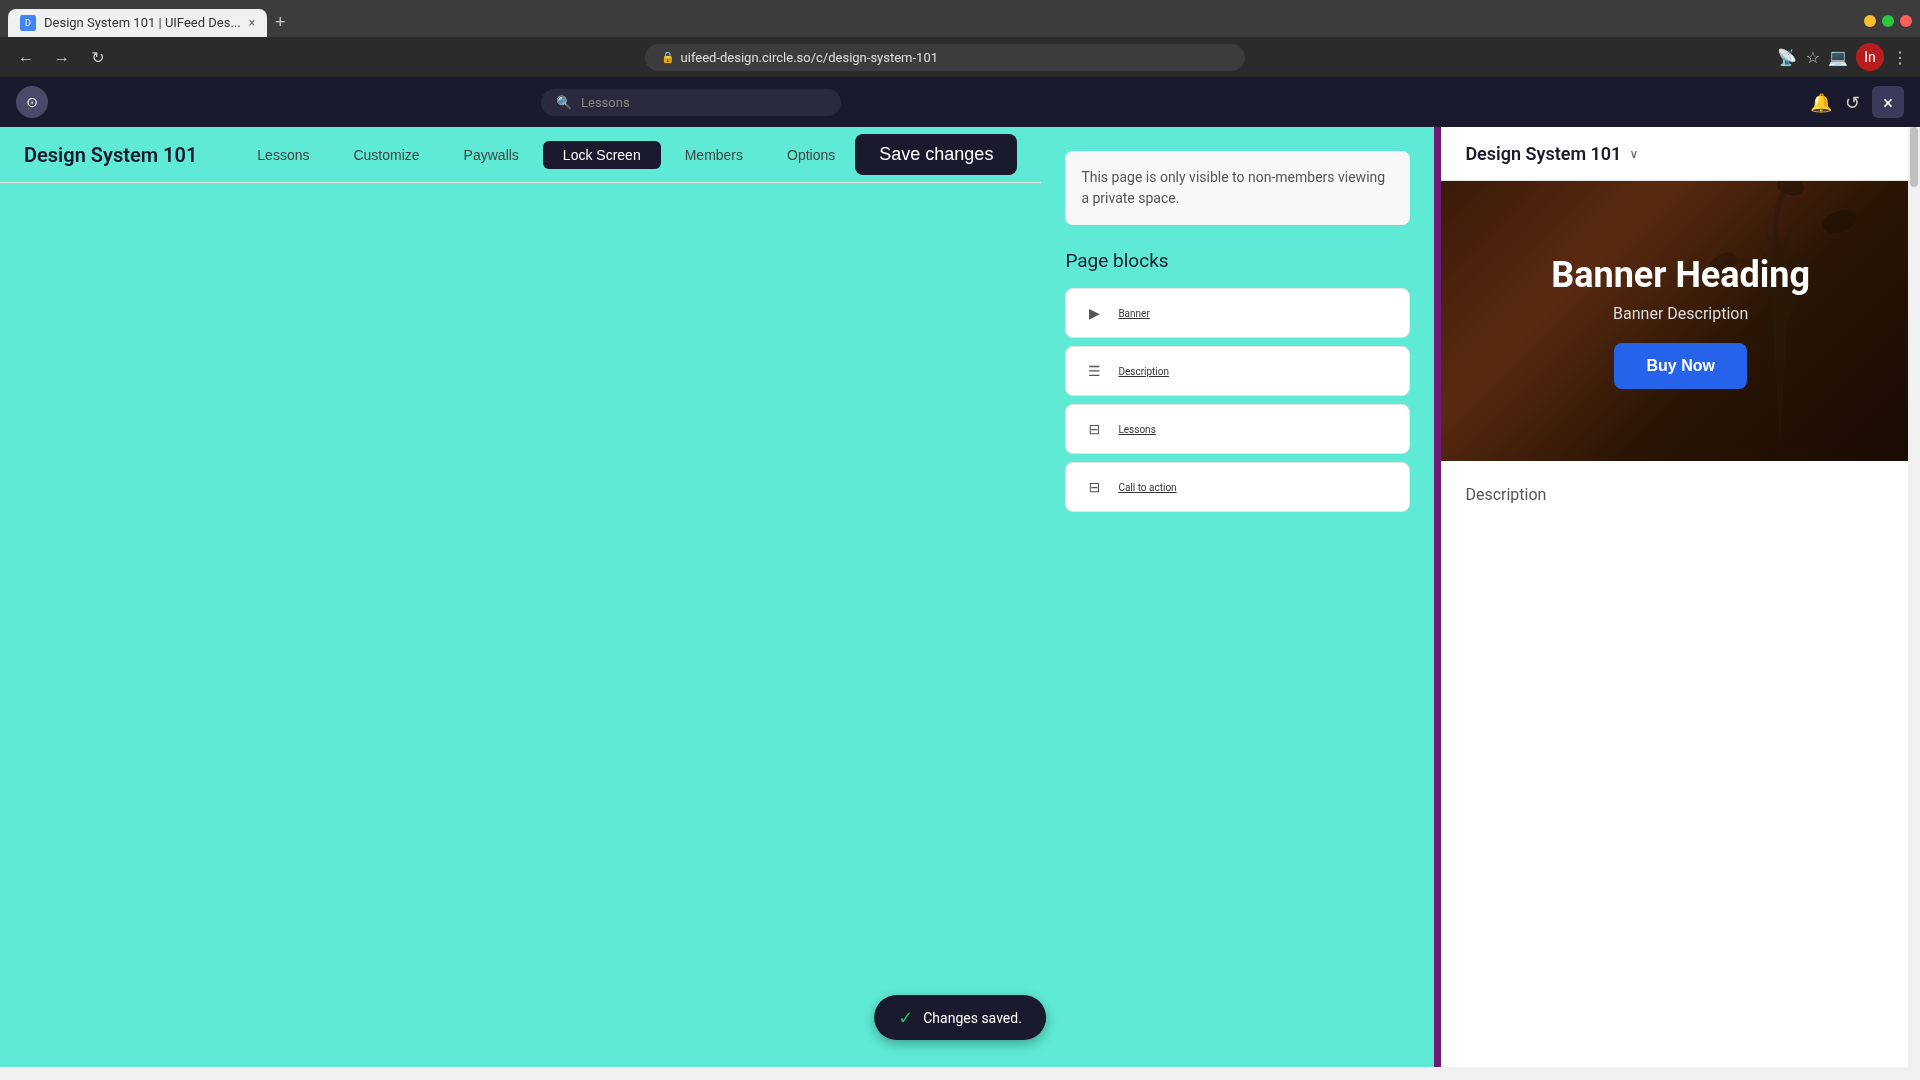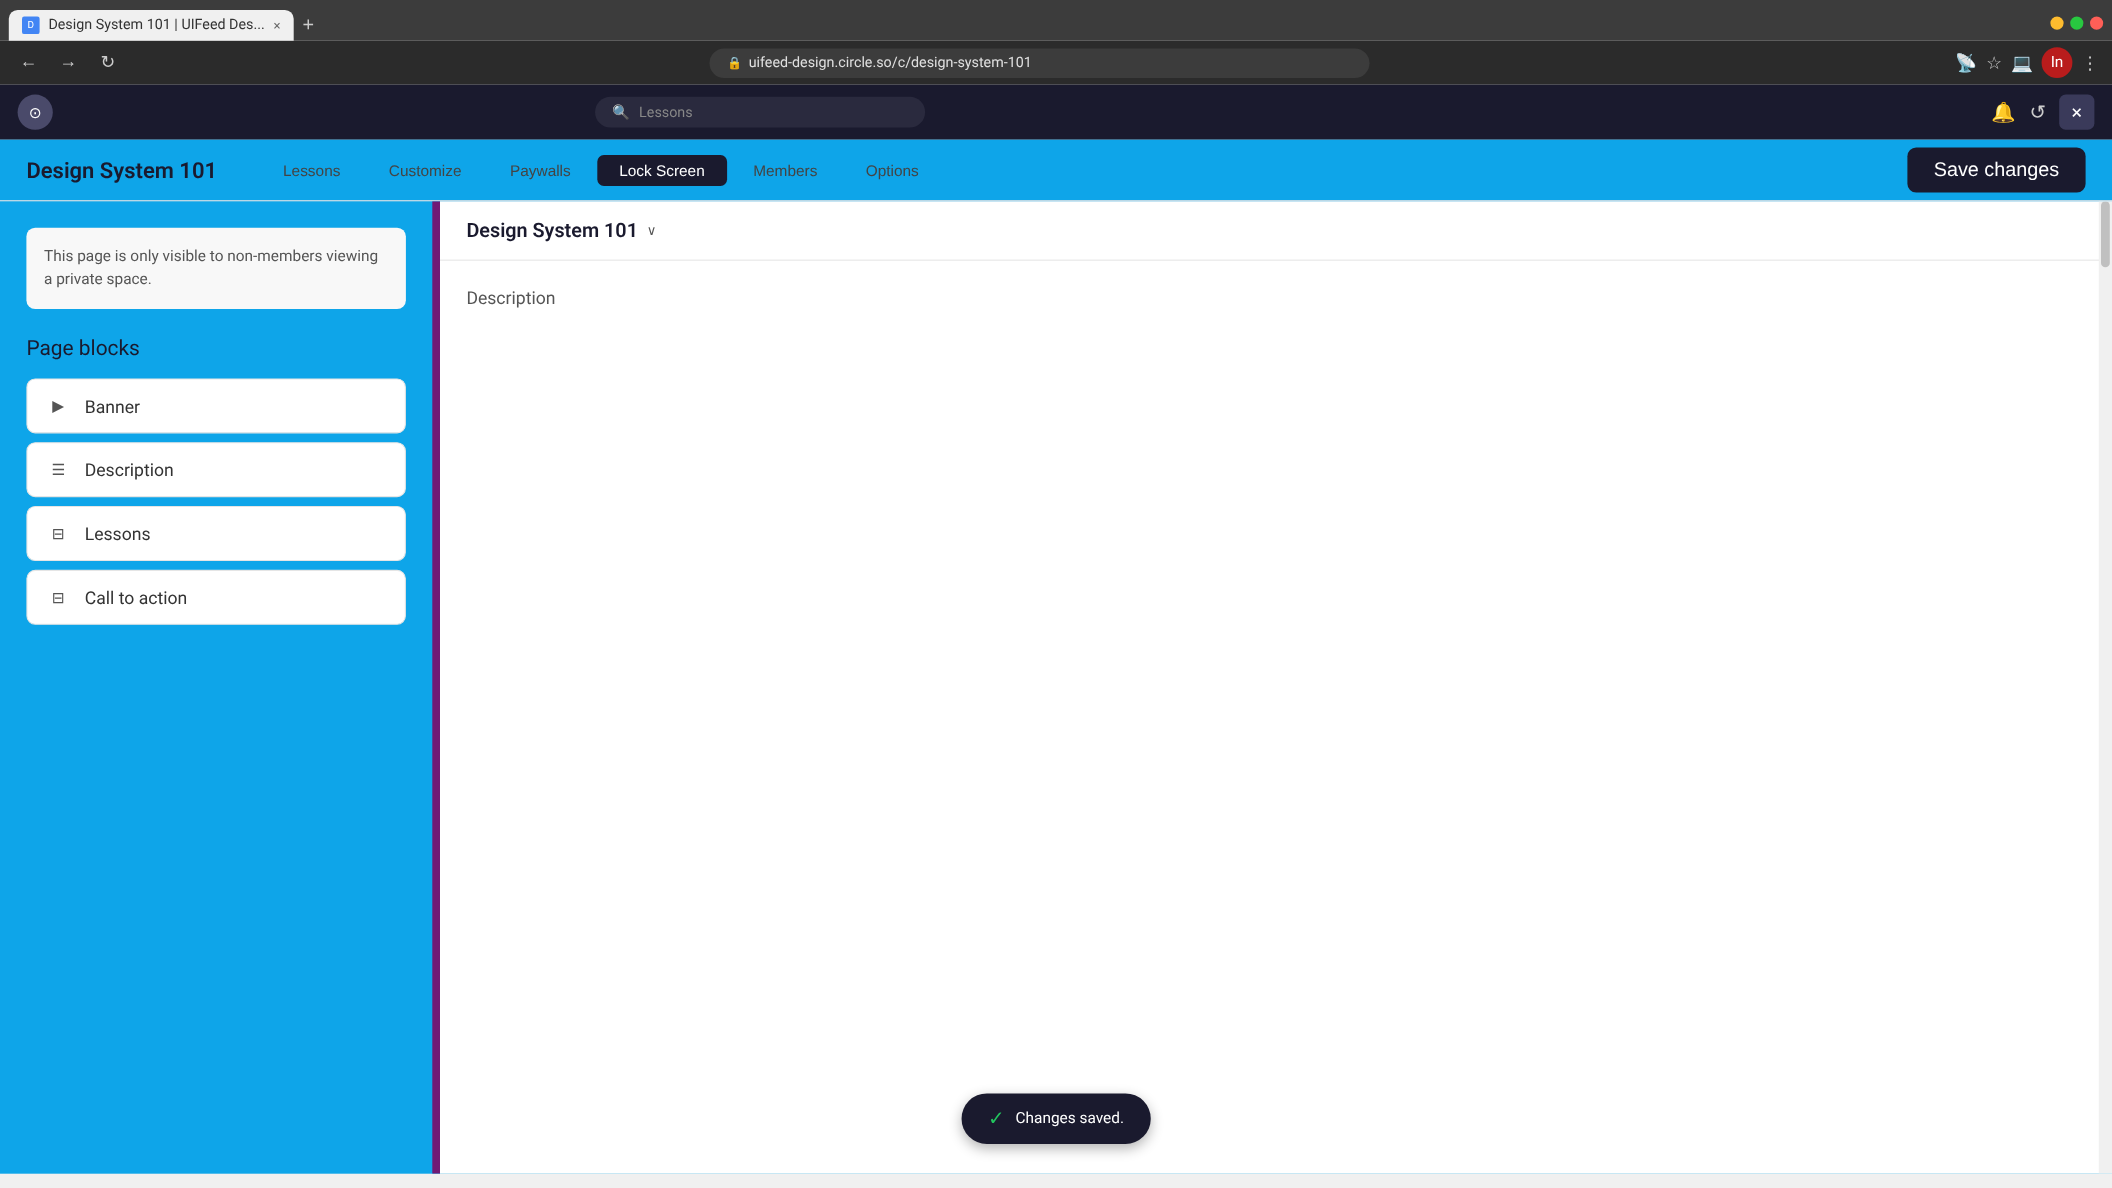--- a/index.html
+++ b/index.html
@@ -21,40 +21,40 @@
     
     .app-bar { background: #1a1a2e; height: 50px; display: flex; align-items: center; padding: 0 16px; gap: 16px; }
     .app-logo { width: 32px; height: 32px; border-radius: 50%; background: #4a4a6a; display: flex; align-items: center; justify-content: center; color: white; font-size: 14px; }
     .app-search { flex: 0 0 300px; background: #2a2a3e; border-radius: 20px; padding: 6px 16px; display: flex; align-items: center; gap: 8px; color: #888; font-size: 13px; margin: 0 auto; cursor: pointer; }
     .app-search-icon { color: #888; }
     .app-actions { margin-left: auto; display: flex; align-items: center; gap: 12px; color: #ccc; }
     .app-actions span { cursor: pointer; font-size: 18px; }
     .close-x-btn { width: 32px; height: 32px; border-radius: 6px; background: #3a3a5a; border: none; color: white; font-size: 16px; cursor: pointer; display: flex; align-items: center; justify-content: center; }
 
     
-    .page-layout { background: #0ea5e9; display: flex; flex-direction: column; height: calc(1080px - 90px - 50px); }
+    .page-layout { background: #5eead4; display: flex; flex-direction: row; height: calc(1080px - 90px - 50px); }
     
     
     .top-nav { display: flex; align-items: center; padding: 0 24px; border-bottom: 1px solid #e5e5e5; height: 56px; }
     .page-title { font-size: 20px; font-weight: 600; color: #1a1a2e; margin-right: 40px; white-space: nowrap; }
     .nav-tabs { display: flex; align-items: center; gap: 4px; flex: 1; }
     .nav-tab { padding: 6px 20px; border-radius: 6px; font-size: 14px; color: #444; cursor: pointer; border: none; background: transparent; white-space: nowrap; }
     .nav-tab.active { background: #1a1a2e; color: white; font-weight: 500; }
     .save-btn { background: #1a1a2e; color: white; border: none; border-radius: 8px; padding: 10px 24px; font-size: 18px; font-weight: 500; cursor: pointer; white-space: nowrap; margin-left: auto; }
 
     
     .content-area { display: flex; flex: 1; overflow: hidden; }
 
     
     .left-sidebar { width: 400px; padding: 24px; border-right: 7px solid #701a75; overflow-y: auto; flex-shrink: 0; }
     .info-box { background: #f8f8f8; border-radius: 8px; padding: 16px; margin-bottom: 24px; color: #555; font-size: 14px; line-height: 1.5; }
     .page-blocks-title { font-size: 19px; font-weight: 400; color: #1a1a2e; margin-bottom: 16px; }
     .block-item { display: flex; align-items: center; gap: 12px; padding: 12px 16px; border: 1px solid #e5e5e5; border-radius: 8px; margin-bottom: 8px; cursor: pointer; background: white; }
     .block-icon { width: 24px; height: 24px; display: flex; align-items: center; justify-content: center; color: #555; font-size: 14px; }
-    .block-label { font-size: 16px; color: #333; }
+    .block-label { font-size: 10px; color: #333; text-decoration: underline; }
 
     
     .preview-area { flex: 1; background: #f0f0f0; overflow: hidden; position: relative; }
     .preview-inner { background: white; margin: 0; height: 100%; overflow-y: auto; position: relative; }
     .scrollbar-track { position: absolute; right: 0; top: 0; width: 12px; height: 100%; background: #f0f0f0; }
     .scrollbar-thumb { position: absolute; right: 2px; top: 0; width: 8px; height: 60px; background: #c0c0c0; border-radius: 4px; }
 
     
     .preview-header { padding: 16px 24px; border-bottom: 1px solid #e5e5e5; display: flex; align-items: center; gap: 8px; }
     .preview-title { font-size: 18px; font-weight: 600; color: #1a1a2e; }
@@ -189,20 +189,38 @@
     </div>
 
     <div class="preview-area">
       <div class="preview-inner">
 
         <div class="preview-header">
           <span class="preview-title">Design System 101</span>
           <span class="preview-dropdown-arrow">∨</span>
         </div>
 
+        <div class="banner-section">
+
+          <div class="banner-palm">
+            <svg viewBox="0 0 200 400" xmlns="http://www.w3.org/2000/svg">
+              <path d="M100 380 L110 200 L120 180 L130 140 L110 150 L125 100 L105 120 L115 70 L100 90 L90 50 L95 90 L80 70 L90 110 L70 95 L85 130 L65 120 L85 155 L90 200 L100 380Z" fill="#2a1a0a" opacity="0.8"></path>
+              <path d="M110 150 Q160 80 200 60" stroke="#2a1a0a" stroke-width="8" fill="none" opacity="0.7"></path>
+              <path d="M105 130 Q80 50 110 10" stroke="#2a1a0a" stroke-width="8" fill="none" opacity="0.7"></path>
+              <path d="M108 140 Q50 100 20 120" stroke="#2a1a0a" stroke-width="8" fill="none" opacity="0.6"></path>
+              <ellipse cx="185" cy="58" rx="25" ry="15" fill="#1a0d05" opacity="0.7" transform="rotate(-20 185 58)"></ellipse>
+              <ellipse cx="115" cy="8" rx="20" ry="12" fill="#1a0d05" opacity="0.7" transform="rotate(10 115 8)"></ellipse>
+              <ellipse cx="18" cy="118" rx="22" ry="13" fill="#1a0d05" opacity="0.6" transform="rotate(-30 18 118)"></ellipse>
+            </svg>
+          </div>
+
+          <span class="banner-heading">Banner Heading</span>
+          <span class="banner-desc">Banner Description</span>
+          <button class="buy-now-btn">Buy Now</button>
+        </div>
 
         <div class="description-section">
           <div class="description-title">Description</div>
         </div>
 
         <div class="scrollbar-track">
           <div class="scrollbar-thumb"></div>
         </div>
       </div>
     </div>

